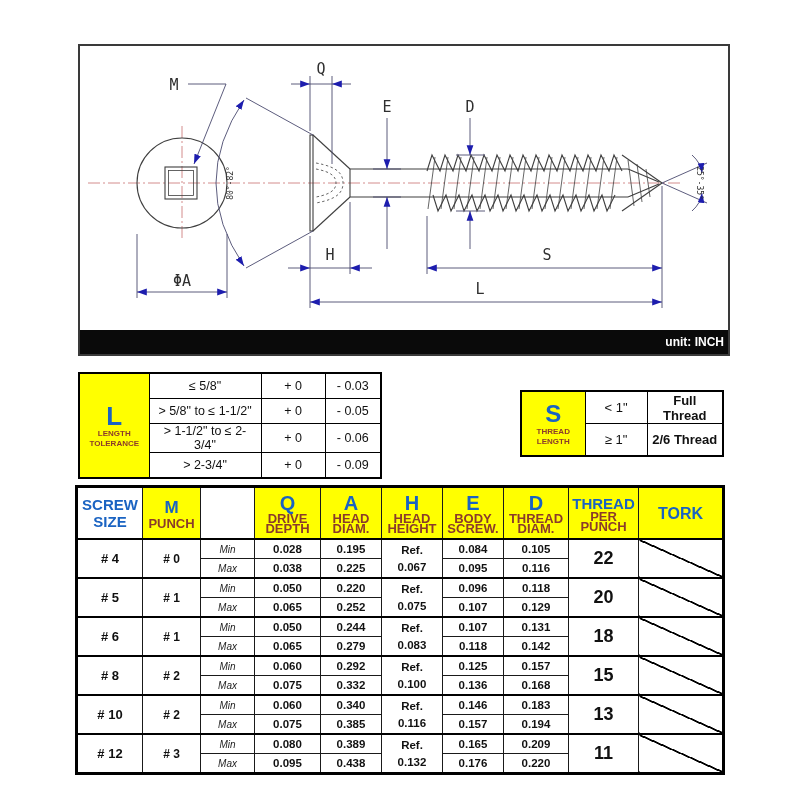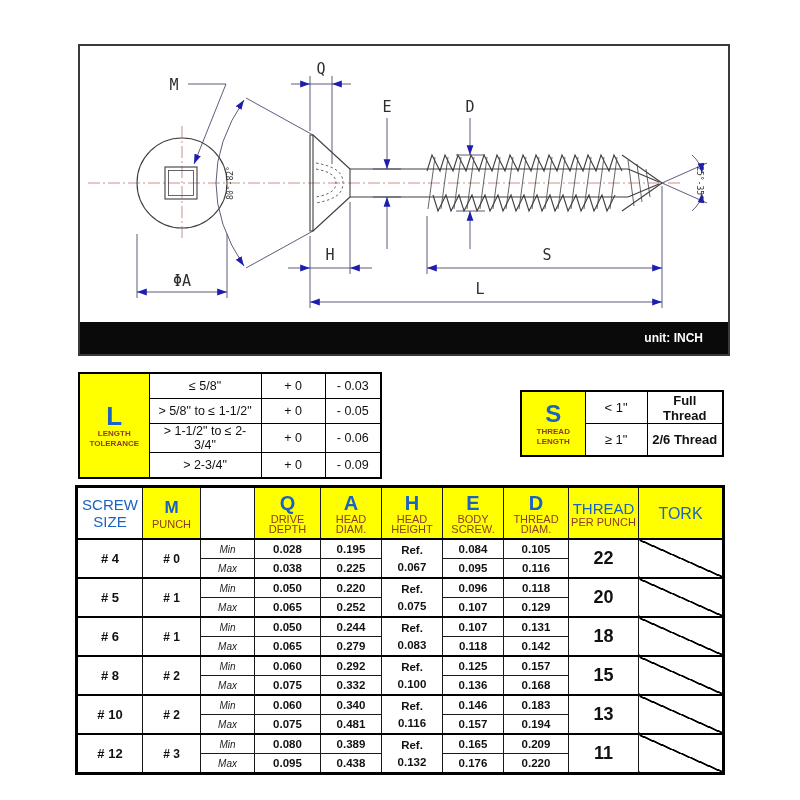--- a/index.html
+++ b/index.html
@@ -3,23 +3,23 @@
 <meta charset="utf-8">
 <style>
   html,body { margin:0; padding:0; background:#ffffff; }
   .page { position:relative; width:800px; height:800px; background:#ffffff;
           font-family:"Liberation Sans", sans-serif; color:#111; }
 
   
   .draw-panel { position:absolute; left:78px; top:44px; width:652px; height:312px;
                 border:2px solid #3a3a3a; box-sizing:border-box; background:#fff; }
   .draw-area { width:100%; height:284px; display:block; }
-  .unit-bar { position:absolute; left:0; right:0; bottom:0; height:32px; background:#0a0a0a;
+  .unit-bar { position:absolute; left:0; right:0; bottom:0; height:24px; background:#0a0a0a;
               color:#fff; font-size:12px; font-weight:bold; display:flex; align-items:center;
-              justify-content:flex-end; padding-right:25px; box-sizing:border-box; }
+              justify-content:flex-end; padding-right:4px; box-sizing:border-box; }
   .ol  { stroke:#3f3f3f; stroke-width:1.1; fill:none; }
   .thn { stroke:#3f3f3f; stroke-width:0.8; fill:none; }
   .dl  { stroke:#4a4a6e; stroke-width:0.9; fill:none; }
   .cl  { stroke:#c87070; stroke-width:0.8; stroke-dasharray:12 3 2 3; fill:none; }
   .dot { stroke:#555; stroke-width:0.9; stroke-dasharray:2.5 2.5; fill:none; }
   svg text { font-family:"DejaVu Sans Mono", monospace; fill:#2f2f2f; font-size:15px; text-anchor:middle; }
   svg text.small { font-size:8px; }
 
   
   table { border-collapse:collapse; }
@@ -36,22 +36,22 @@
   .bold-val { font-weight:bold; font-size:12.5px;margin-top:31px; }
 
   
   .spec { position:absolute; left:75px; top:485px; border:3px solid #000; table-layout:fixed; }
   .spec td { border:1.5px solid #1a1a1a; text-align:center; vertical-align:middle; padding:0; overflow:hidden; }
   .spec tr.hdr td { border-bottom:2.5px solid #000; height:50px; }
   .spec tr.gt td { border-top:2.5px solid #000; }
   .spec tr.dr td { height:18px; }
   .yellow { background:#FFFF00; }
   .hletter { color:#1a63c2; font-weight:bold; font-size:20px; line-height:22px; }
-  .hword { color:#1a63c2; font-weight:normal; font-size:15px; line-height:17px; }
-  .hsub { color:#8a3b2b; font-weight:normal; font-size:11px; line-height:10px; }
+  .hword { color:#1a63c2; font-weight:bold; font-size:15px; line-height:17px; }
+  .hsub { color:#8a3b2b; font-weight:bold; font-size:13px; line-height:10px; }
   .size-cell { font-weight:bold; font-size:13px; }
   .punch-cell { font-weight:600; font-size:12px; }
   .mm-cell { font-size:10px; color:#222;font-style:italic; }
   .val-cell { font-size:11.5px; font-weight:600;margin-left:7px; }
   .href-cell div { line-height:17px; }
   .tpi-cell { font-weight:bold; font-size:18px; }
   .tork-cell { background-image:linear-gradient(to top right,
                transparent calc(50% - 0.9px), #000 calc(50% - 0.9px),
                #000 calc(50% + 0.9px), transparent calc(50% + 0.9px)); }
 </style>
@@ -395,21 +395,21 @@
         <div>0.116</div>
       </td>
       <td class="val-cell">0.146</td>
       <td class="val-cell">0.183</td>
       <td rowspan="2" class="tpi-cell">13</td>
       <td rowspan="2" class="tork-cell"></td>
     </tr>
     <tr class="dr">
       <td class="mm-cell">Max</td>
       <td class="val-cell">0.075</td>
-      <td class="val-cell">0.481</td>
+      <td class="val-cell">0.385</td>
       <td class="val-cell">0.157</td>
       <td class="val-cell">0.194</td>
     </tr>
 
     <tr class="gt dr">
       <td rowspan="2" class="size-cell"># 12</td>
       <td rowspan="2" class="punch-cell"># 3</td>
       <td class="mm-cell">Min</td>
       <td class="val-cell">0.080</td>
       <td class="val-cell">0.389</td>

